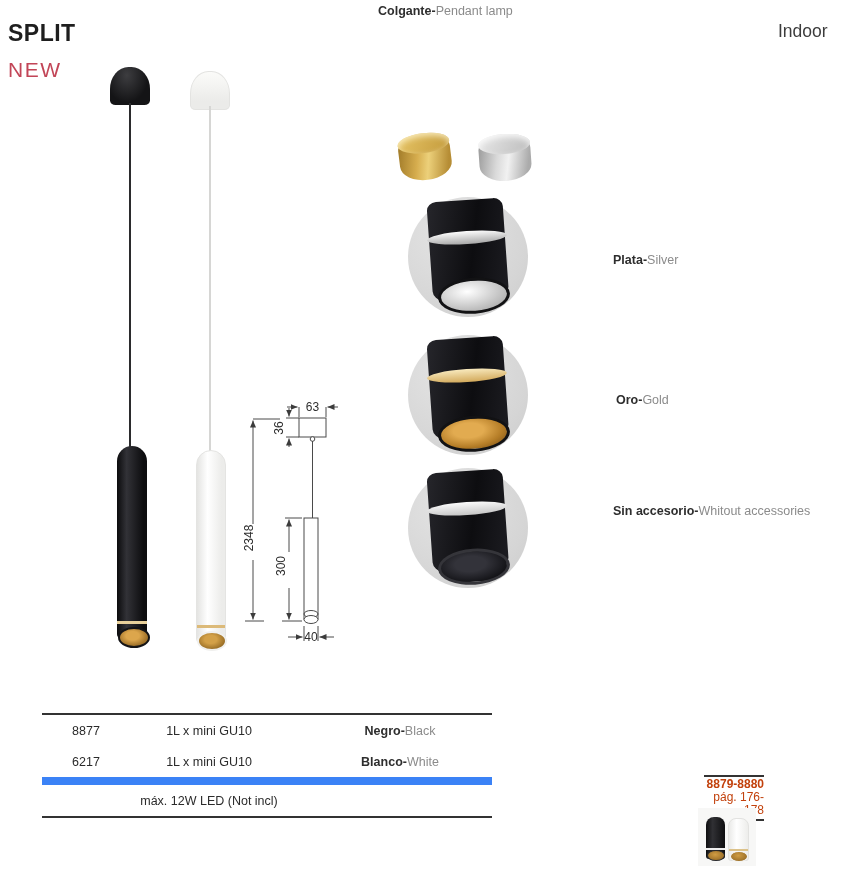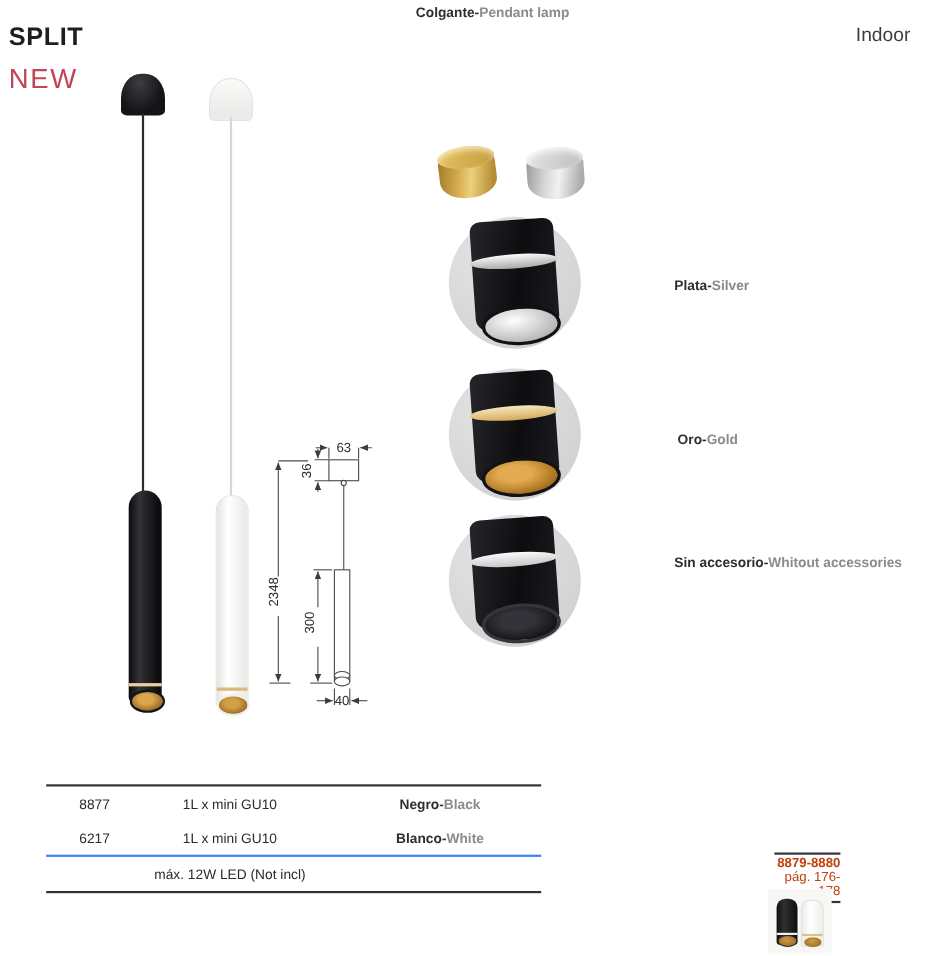--- a/index.html
+++ b/index.html
@@ -1,24 +1,24 @@
 <!DOCTYPE html>
 <html><head>
 <meta charset="utf-8">
 <style>
   html,body{margin:0;padding:0;background:#fff;}
   .page{position:relative;width:844px;height:869px;background:#fff;overflow:hidden;
         font-family:"Liberation Sans",sans-serif;color:#2b2b2b;}
   .abs{position:absolute;}
   .b{font-weight:700;color:#2e2e2e;margin-left:20px;}
-  .l{font-weight:700;color:#8b8b8b;}
+  .l{font-weight:400;color:#8b8b8b;}
 
   
   #product-title{left:8px;top:20px;font-size:23px;font-weight:700;color:#1e1e1e;letter-spacing:.5px;}
-  #new-badge{left:8px;top:58px;font-size:25px;font-weight:500;color:#c24557;letter-spacing:1.5px;}
+  #new-badge{left:8px;top:58px;font-size:21px;font-weight:500;color:#c24557;letter-spacing:1.5px;}
   #category-header{left:358px;top:4px;font-size:12.5px;}
   #indoor-label{left:778px;top:21px;font-size:17.5px;color:#3c3c3c;}
 
   
   .canopy{border-radius:46% 46% 14% 14%/58% 58% 12% 12%;}
   #black-canopy{left:110px;top:67px;width:40px;height:38px;
     background:radial-gradient(ellipse at 42% 22%,#3d3d40,#141416 65%);}
   #white-canopy{left:190px;top:71px;width:38px;height:37px;border:1px solid #e3e3e1;
     background:linear-gradient(180deg,#fbfbf9,#ebebe9 80%);}
   #black-cable{left:129px;top:103px;width:2px;height:345px;background:#2b2b2d;}
@@ -74,21 +74,21 @@
   #acc-label{left:593px;top:149px;}
   #plata-label{left:593px;top:253px;}
   #oro-label{left:596px;top:393px;}
   #sin-label{left:593px;top:504px;}
 
   
   #spec-table{left:42px;top:713px;width:450px;border-top:2px solid #333;border-bottom:2px solid #333;
     font-size:12.5px;}
   .trow{display:grid;grid-template-columns:88px 158px 204px;align-items:center;height:31px;text-align:center;}
   .thead{border-bottom:2px solid #333;font-weight:700;}
-  .tfoot{border-top:2px solid #3b82f6;}
+  .tfoot{border-top:8px solid #3b82f6;}
   .gap{margin-right:5px;}
 
   
   #related-refs{left:704px;top:775px;width:60px;border-top:2px solid #333;border-bottom:2px solid #333;
     padding:1px 0 2px 0;font-size:12px;line-height:13px;color:#c2410c;text-align:right;}
   #related-refs .r1{font-weight:700;}
   #related-refs .r2{font-weight:500;}
   #related-thumb{left:698px;top:808px;width:58px;height:58px;background:#f7f7f6;}
   .mini{position:absolute;border-radius:8px 8px 3px 3px;}
   #mini-black{left:8px;top:9px;width:19px;height:42px;

